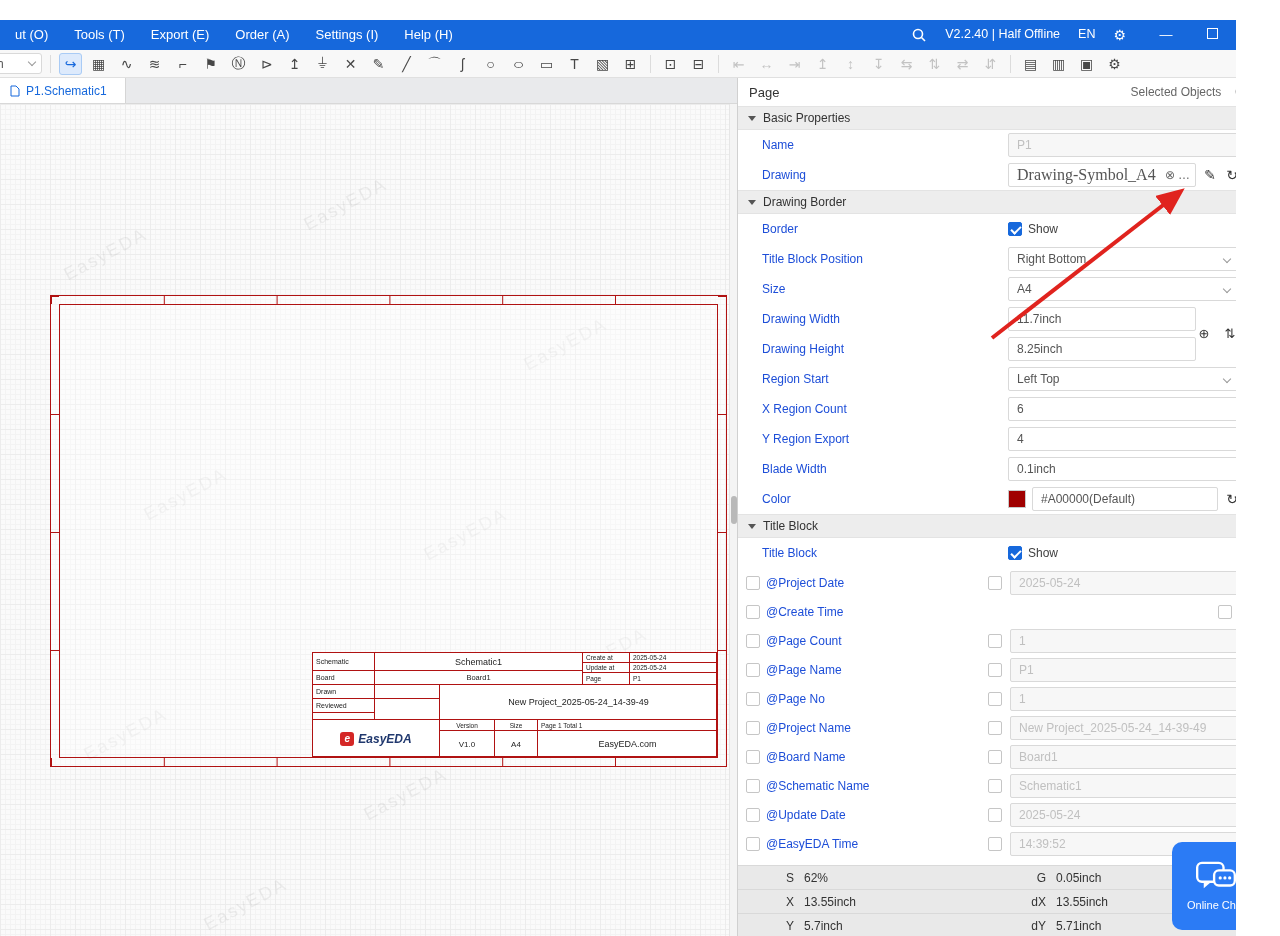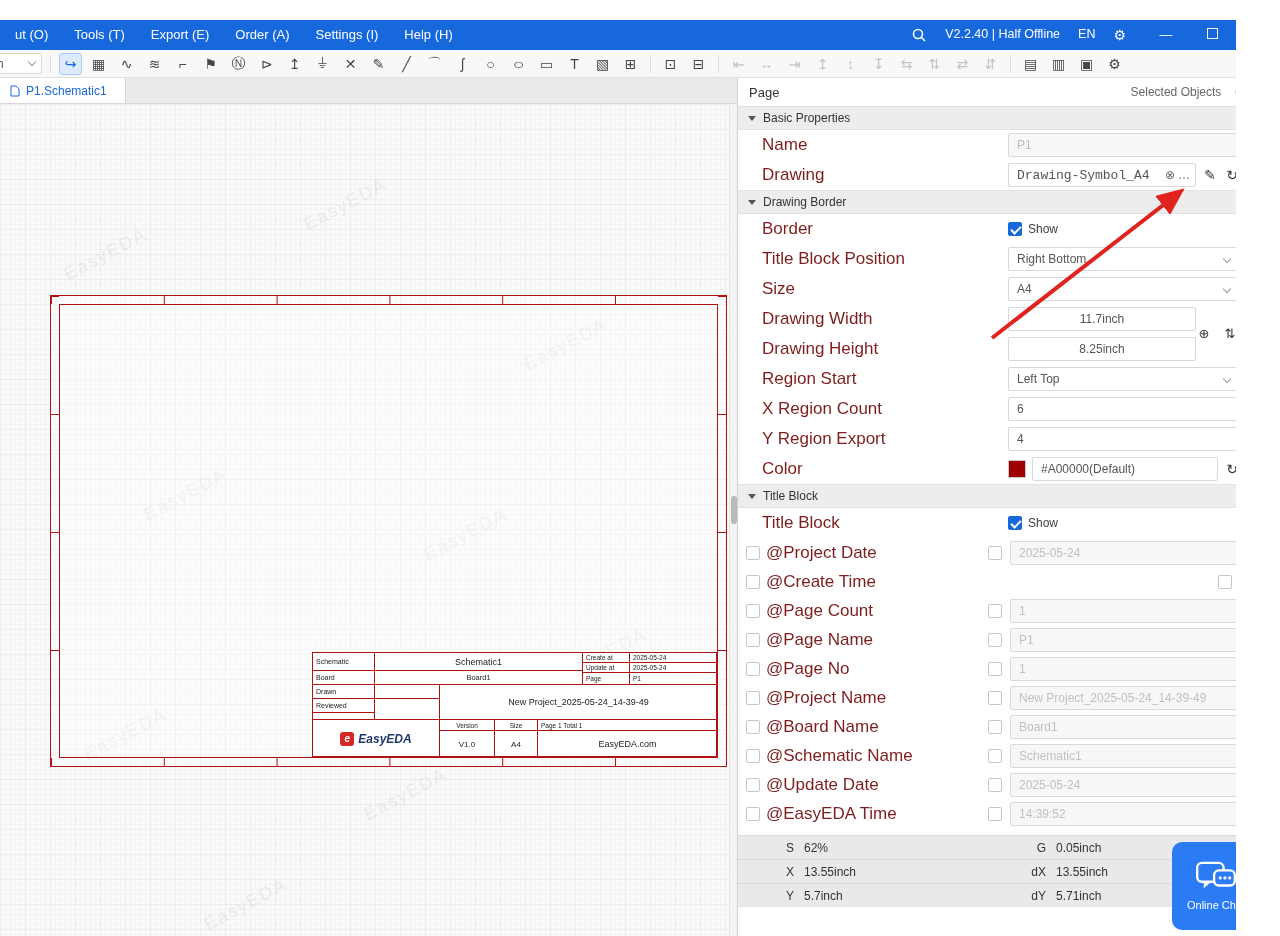--- a/index.html
+++ b/index.html
@@ -63,37 +63,37 @@
   
   .panel { position:absolute; left:737px; top:58px; width:519px; bottom:0; background:#fff; border-left:1px solid #d0d0d0; z-index:10; }
   .page-header { height:28px; display:flex; align-items:center; padding:0 14px 0 11px; }
   .ph-title { font-size:13px; color:#333; }
   .ph-right { margin-left:auto; display:flex; align-items:center; gap:14px; font-size:12px; color:#666; }
   .ph-count { color:#333; }
   .sec-header { height:24px; background:#ededed; border-top:1px solid #e3e3e3; border-bottom:1px solid #e3e3e3; display:flex; align-items:center; gap:7px; padding:0 10px; font-size:12px; color:#333; }
   .tri { width:0; height:0; border-left:4px solid transparent; border-right:4px solid transparent; border-top:5px solid #555; }
   .prow { height:30px; display:flex; align-items:center; padding:0 16px 0 24px; }
   .prow.cbrow { padding-left:8px; height:29px; }
-  .plabel { font-size:17px; color:#7f1d1d; flex:1; white-space:nowrap; overflow:hidden; }
+  .plabel { font-size:12px; color:#1d4ed8; flex:1; white-space:nowrap; overflow:hidden; }
   .ctl232 { width:232px; display:flex; align-items:center; gap:6px; flex:none; }
   .pinput { height:24px; border:1px solid #d9d9d9; border-radius:2px; font-size:12px; color:#555; padding:0 8px; background:#fff; font-family:inherit; }
   .pinput.full { width:100%; }
   .ghost { background:#f7f7f7; color:#c0c0c0; }
   .input-wrap { display:flex; align-items:center; border:1px solid #d9d9d9; border-radius:2px; height:24px; background:#fff; flex:1; padding:0 5px 0 8px; gap:3px; min-width:0; }
-  .bare { border:none; flex:1; min-width:0; font-size:13px; color:#555; background:transparent; font-family:Liberation Mono, monospace; }
+  .bare { border:none; flex:1; min-width:0; font-size:16px; color:#555; background:transparent; font-family:Liberation Serif, serif; }
   .mini-ic { font-size:12px; color:#666; line-height:1; }
   .row-ic { font-size:14px; color:#333; width:16px; text-align:center; }
   .select { flex:1; height:24px; border:1px solid #d9d9d9; border-radius:2px; display:flex; align-items:center; padding:0 22px 0 8px; font-size:12px; color:#555; position:relative; background:#fff; }
   .chev { position:absolute; right:9px; top:8px; width:6px; height:6px; border-right:1.5px solid #999; border-bottom:1.5px solid #999; transform:rotate(45deg); }
   .cb { width:14px; height:14px; border:1px solid #c6c6c6; border-radius:2px; background:#fff; flex:none; position:relative; }
   .cb.checked { background:#1668dc; border-color:#1668dc; }
   .cb.checked::after { content:""; position:absolute; left:4px; top:1px; width:4px; height:8px; border:solid #fff; border-width:0 2px 2px 0; transform:rotate(45deg); }
   .cb-text { font-size:12px; color:#404040; }
   .w230 { width:230px; flex:none; }
-  .w188 { width:188px; flex:none;text-align:center; }
+  .w188 { width:188px; flex:none; }
   .swatch { width:18px; height:18px; background:#a00000; border:1px solid #c9c9c9; flex:none; }
   .side-icons { position:absolute; right:18px; top:248px; display:flex; gap:10px; }
   .side-icons .row-ic { font-size:13px; }
 
   .status-block { margin-top:7px; }
   .srow { height:24px; display:grid; grid-template-columns:56px 196px 56px 1fr; align-items:center; background:#e9e9e9; border-top:1px solid #d9d9d9; font-size:12px; color:#333; }
   .slabel { text-align:right; }
   .sval { padding-left:10px; }
 
   
@@ -413,20 +413,26 @@
         </span>
     </div>
 
     <div class="prow">
       <span class="plabel">Y Region Export</span>
       <span class="ctl232">
           <input class="pinput full" value="4" style="">
         </span>
     </div>
 
+    <div class="prow">
+      <span class="plabel">Blade Width</span>
+      <span class="ctl232">
+          <input class="pinput full" value="0.1inch" style="">
+        </span>
+    </div>
 
     <div class="prow">
       <span class="plabel">Color</span>
       <span class="ctl232">
         <span class="swatch"></span>
         <input class="pinput" style="flex: 1 1 0%; min-width: 0px;" value="#A00000(Default)">
         <span class="row-ic">↻</span>
       </span>
     </div>
 

